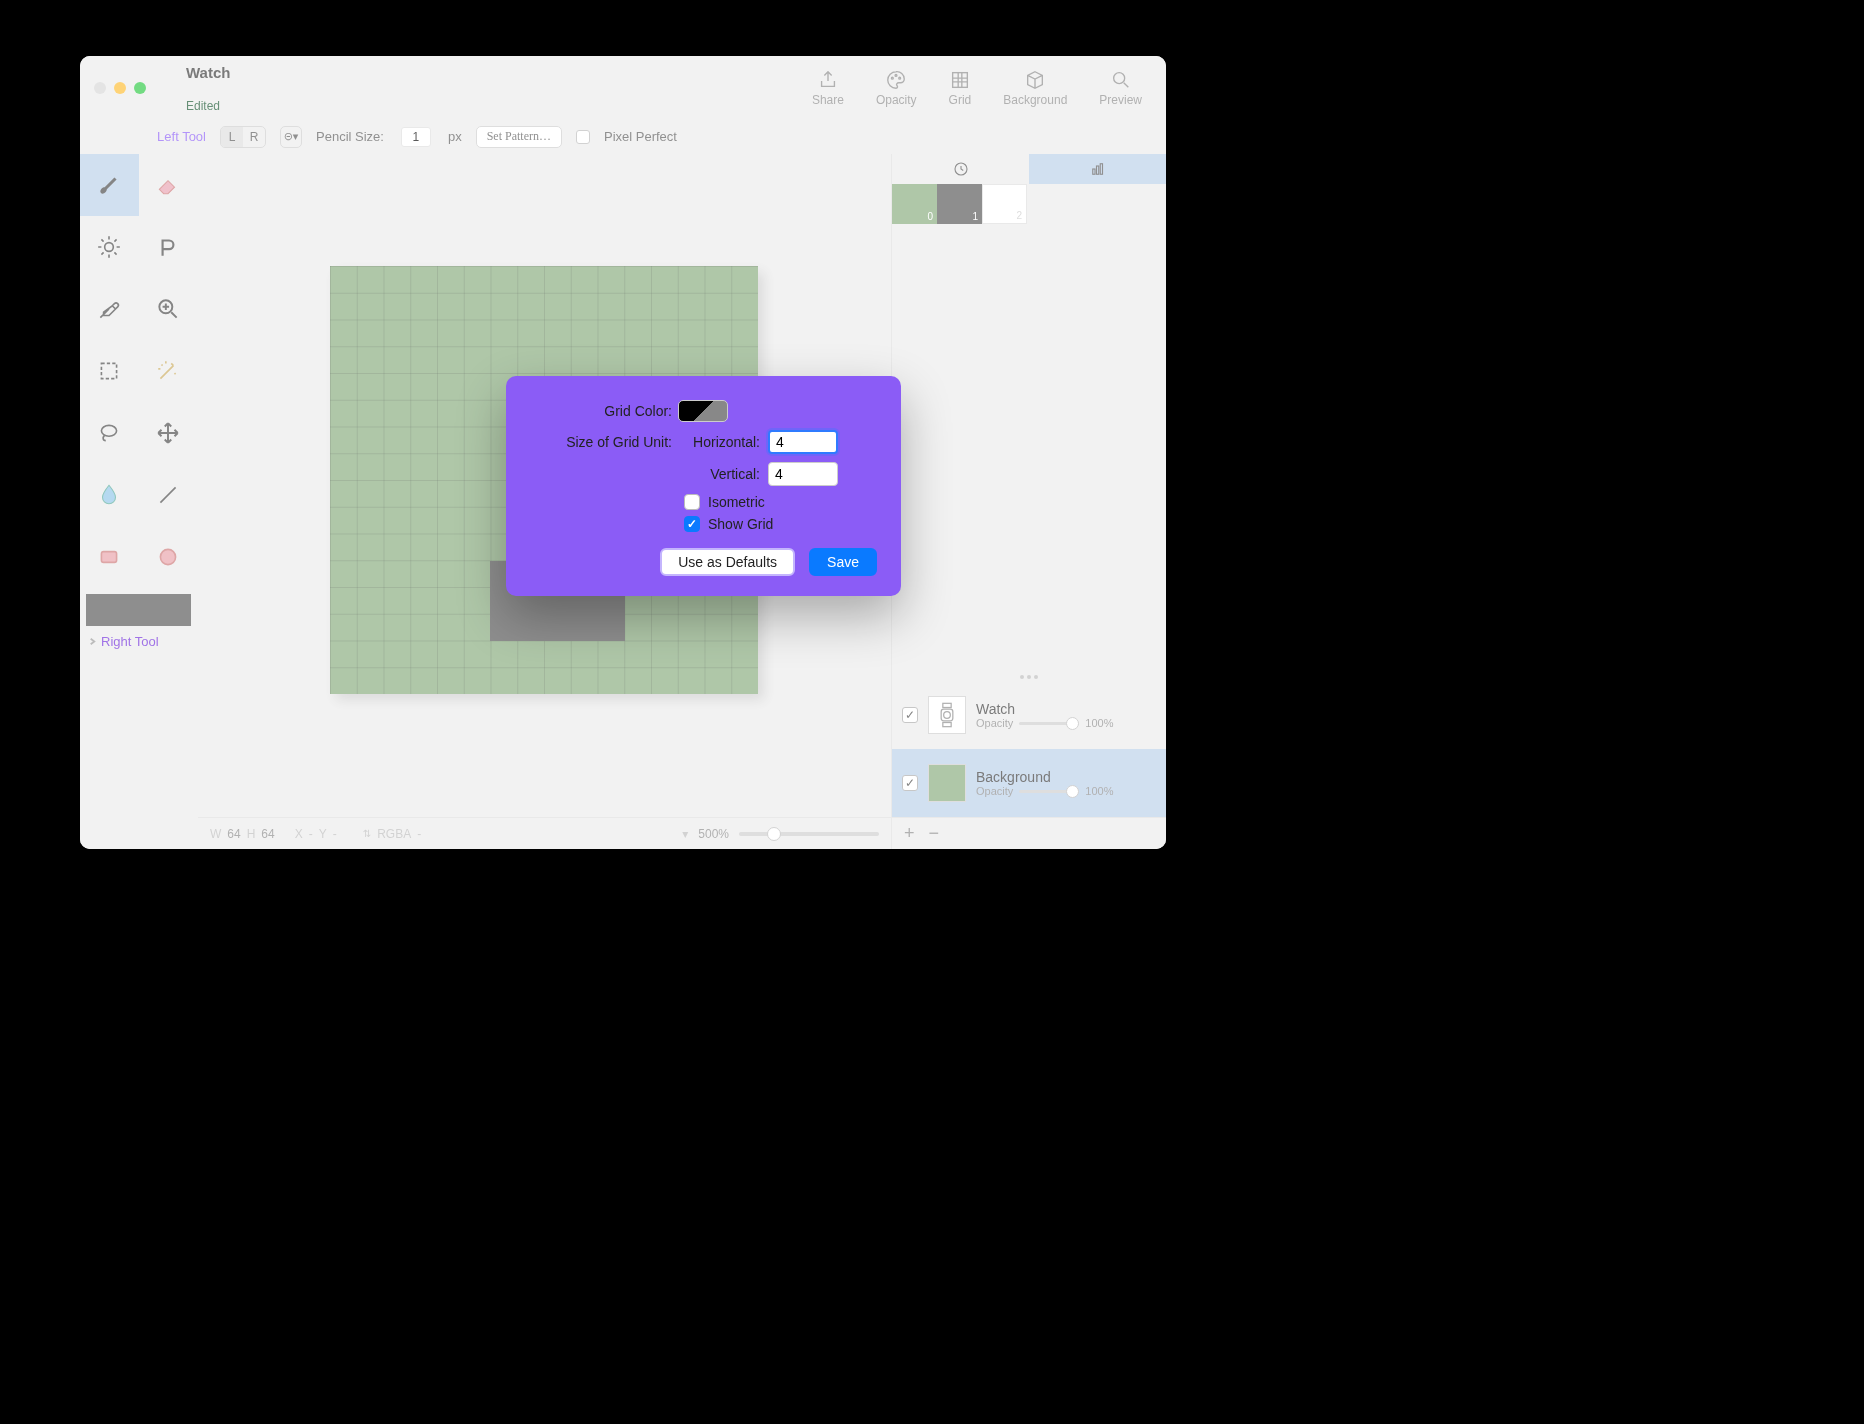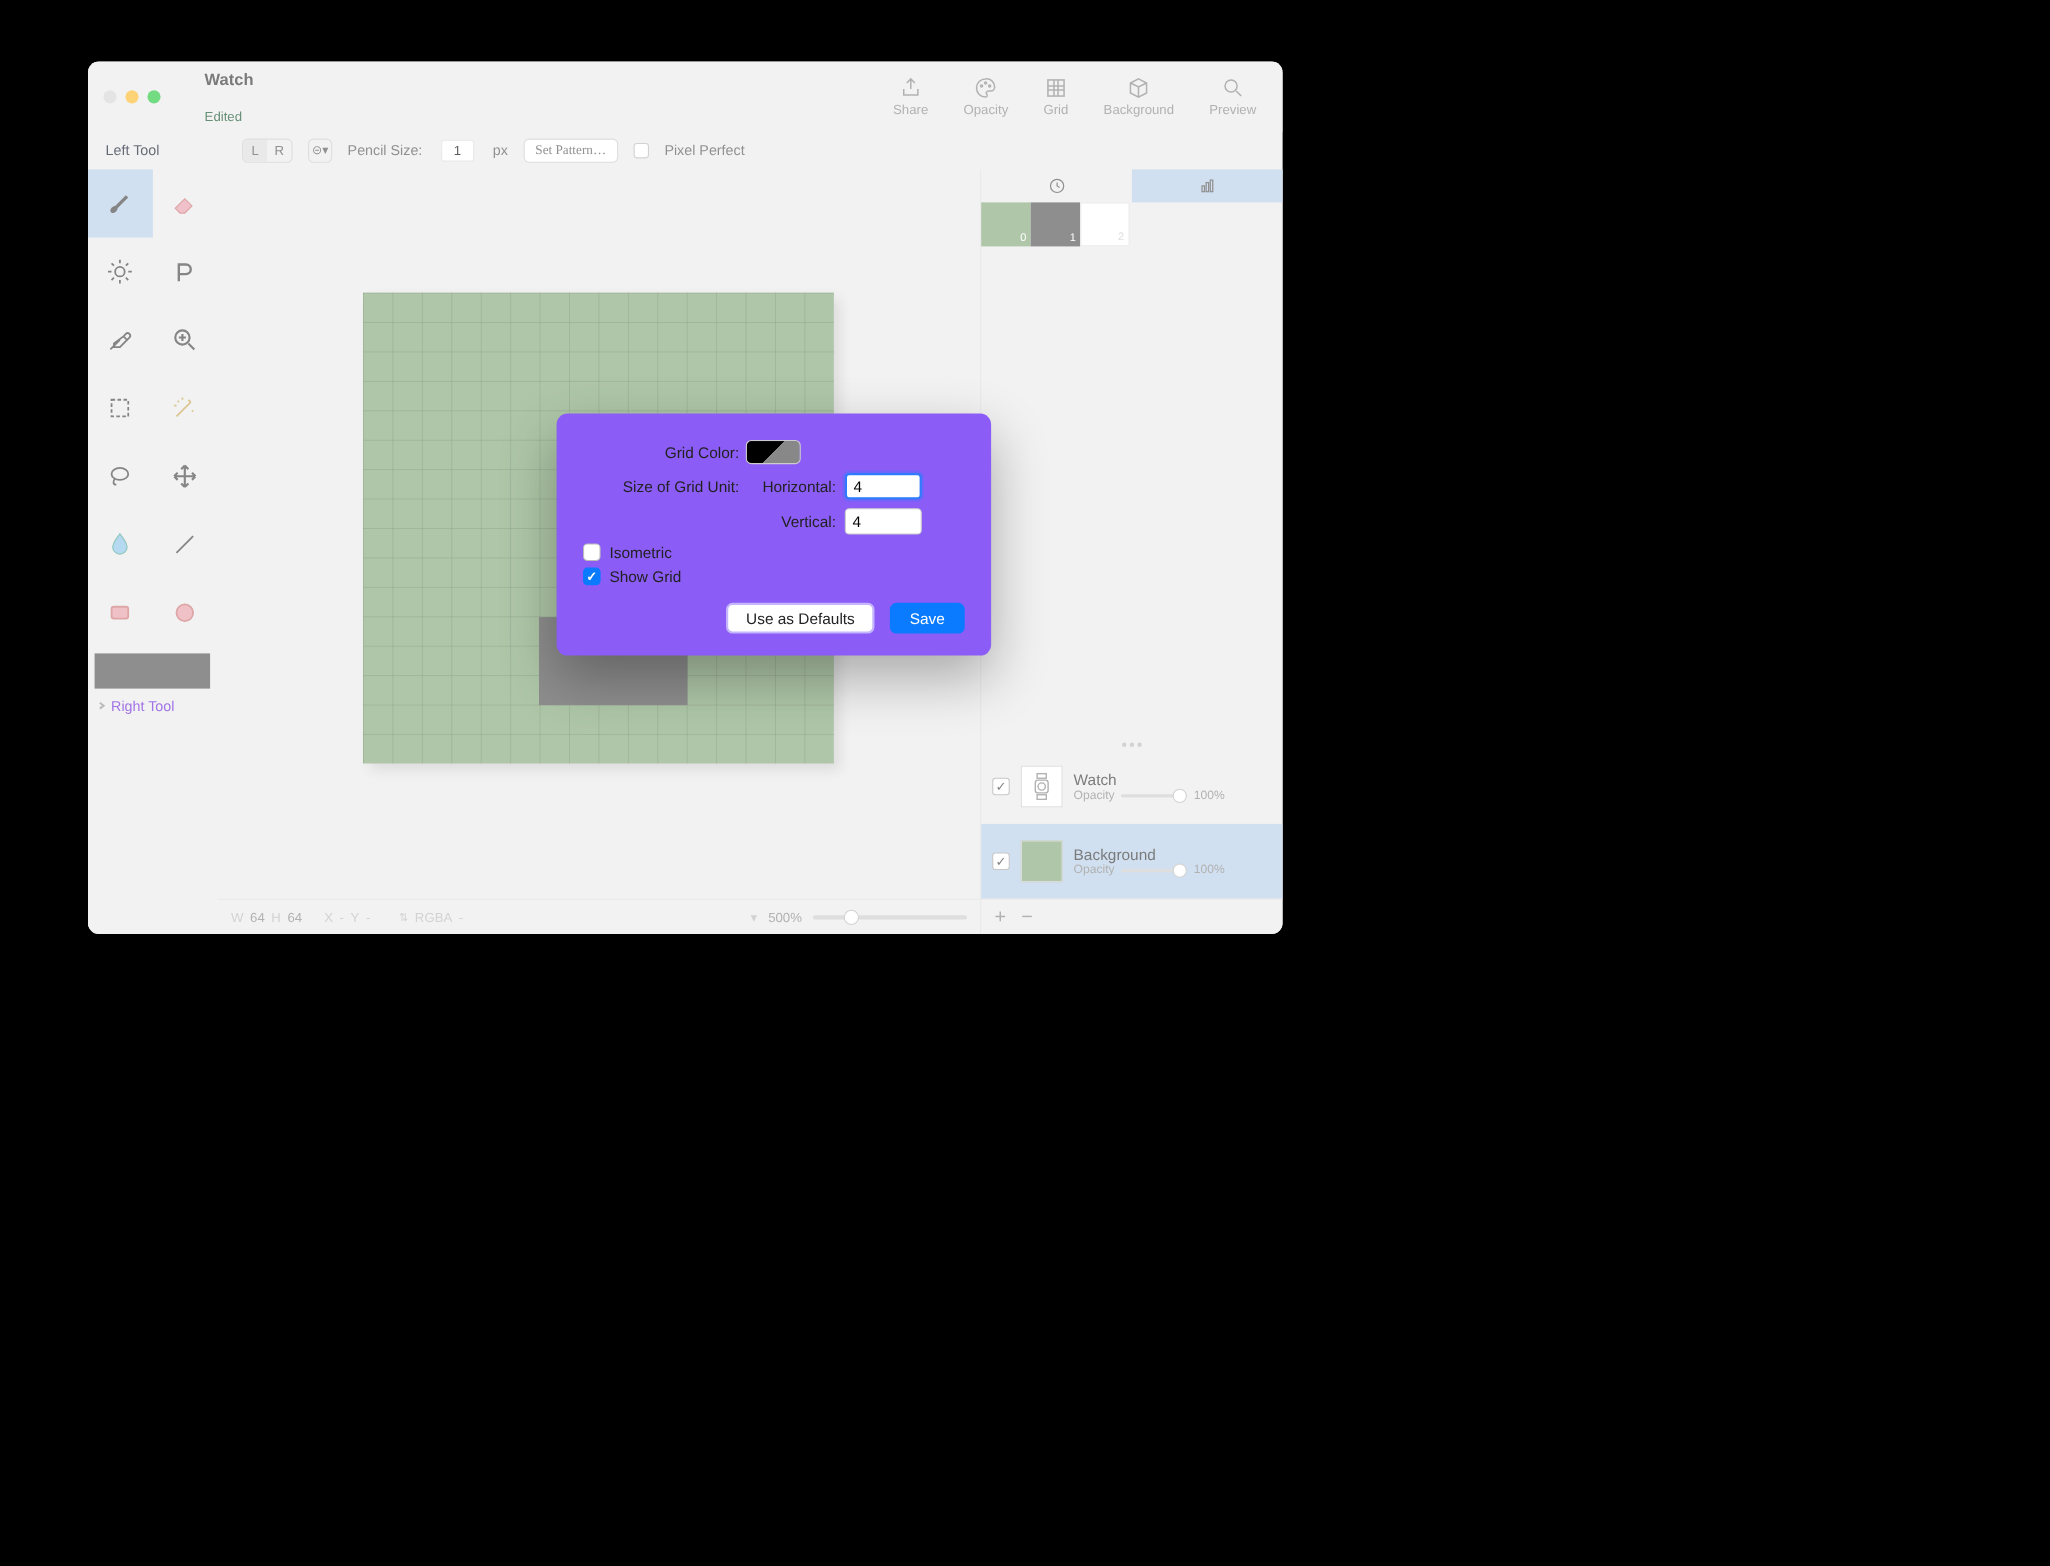--- a/index.html
+++ b/index.html
@@ -14,21 +14,21 @@
   .tl-min{background:#febc2e;}
   .tl-max{background:#28c840;}
   .title-block{margin-left:40px;}
   .title-block .t1{font-size:15px;font-weight:600;color:#333;}
   .title-block .t2{font-size:12px;color:#14532d;margin-top:18px;}
   .headtools{margin-left:auto;display:flex;gap:32px;padding-right:10px;}
   .headtool{display:flex;flex-direction:column;align-items:center;gap:2px;color:#888;font-size:12px;}
   .headtool svg{width:22px;height:22px;stroke:#888;fill:none;stroke-width:1.5;}
   
   .optionbar{height:34px;display:flex;align-items:center;gap:14px;padding:0 8px 0 16px;font-size:13px;color:#555;border-bottom:1px solid transparent;}
-  .lefttool-label{width:110px;color:#0f172a;}
+  .lefttool-label{width:110px;color:#8b5cf6;text-align:right;}
   .lrseg{display:flex;border:1px solid #ccc;border-radius:5px;overflow:hidden;height:22px;}
   .lrseg span{width:22px;text-align:center;line-height:20px;font-size:12px;}
   .lrseg .on{background:#ddd;}
   .dropd{width:22px;height:22px;border:1px solid #ccc;border-radius:5px;font-size:11px;display:flex;align-items:center;justify-content:center;}
   .pxinput{width:30px;height:20px;border:1px solid #ddd;border-radius:3px;background:#fff;margin:0 3px;text-align:center;font-size:12px;}
   .optbtn{height:22px;padding:0 10px;border:1px solid #ccc;border-radius:5px;background:#fff;font-size:12px;display:flex;align-items:center;font-family:Liberation Serif, serif;}
   .chk{width:14px;height:14px;border:1px solid #bbb;border-radius:3px;background:#fff;}
   
   .body{position:absolute;top:98px;bottom:0;left:0;right:0;display:flex;}
   
@@ -83,21 +83,21 @@
   .dialog{position:absolute;z-index:10;left:426px;top:320px;width:395px;background:#8b5cf6;border-radius:10px;box-shadow:0 20px 50px rgba(0,0,0,.3);padding:24px 24px 20px 24px;font-size:14px;color:#222;}
   .drow{display:flex;align-items:center;margin-bottom:8px;}
   .dlabel{width:148px;text-align:right;padding-right:6px;}
   .dsublabel{width:90px;text-align:right;padding-right:8px;}
   .colorwell{width:50px;height:22px;border:1px solid #ccc;border-radius:5px;background:linear-gradient(135deg,#000 0%,#000 50%,#888 50%,#888 100%);}
   .numinput{width:70px;height:24px;border:1px solid #ccc;border-radius:4px;padding:0 6px;font-size:14px;}
   .numinput.focus{border:2px solid #2f7bff;outline:2px solid rgba(47,123,255,.3);}
   .dchk{width:16px;height:16px;border:1px solid #bbb;border-radius:4px;background:#fff;display:inline-flex;align-items:center;justify-content:center;margin-right:8px;}
   .dchk.on{background:#0a7aff;border-color:#0a7aff;}
   .dchk.on::after{content:"✓";color:#fff;font-size:12px;font-weight:bold;}
-  .dchkrow{display:flex;align-items:center;margin-bottom:6px;}
+  .dchkrow{display:flex;align-items:center;margin-left:154px;margin-bottom:6px;}
   .dbuttons{display:flex;justify-content:flex-end;gap:14px;margin-top:16px;}
   .btn{height:28px;padding:0 16px;border:2px solid #c4b5fd;border-radius:6px;background:#fff;font-size:14px;display:flex;align-items:center;}
   .btn.primary{background:#0a7aff;border-color:#0a7aff;color:#fff;}
 </style>
 </head>
 <body>
 
 <div class="app-window">
 
   <div class="titlebar">

